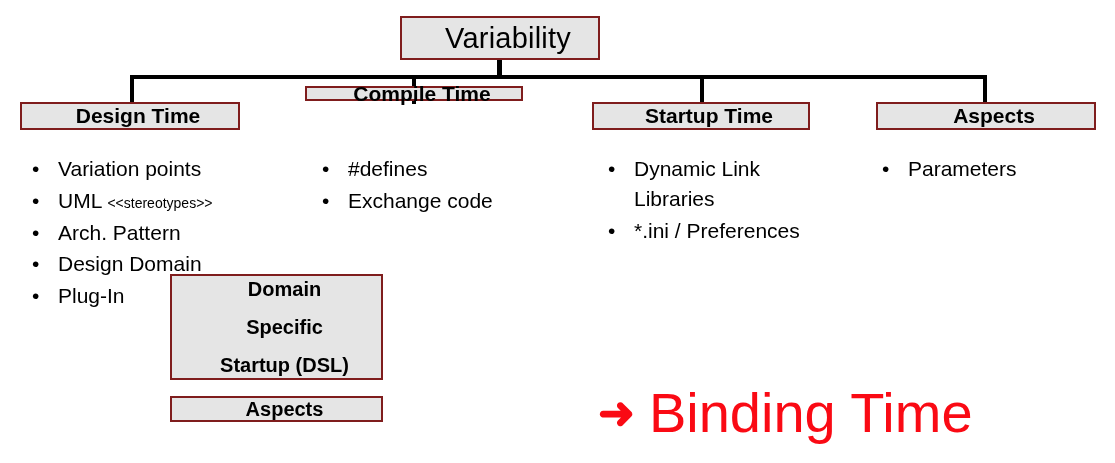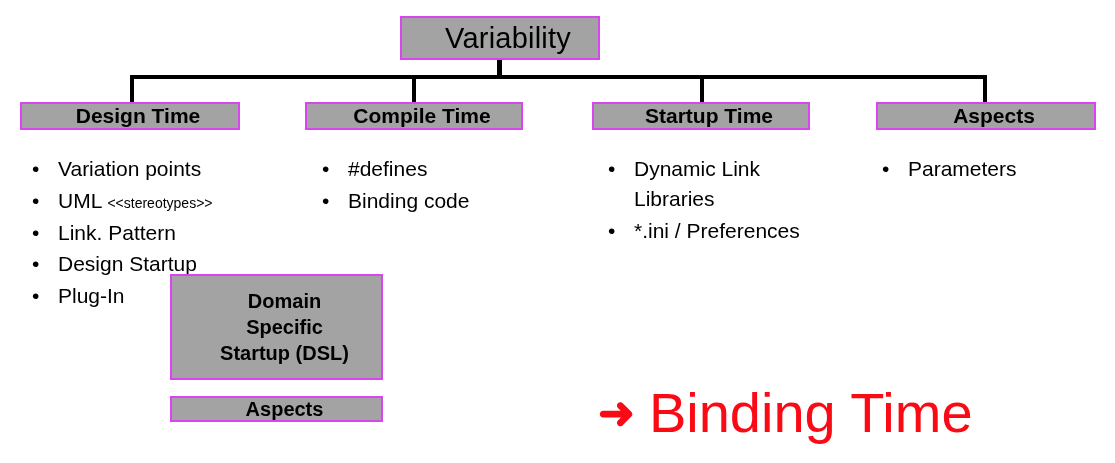--- a/index.html
+++ b/index.html
@@ -15,22 +15,22 @@
     position: relative;
     width: 1115px;
     height: 463px;
     background: #ffffff;
     overflow: hidden;
   }
 
   
   .gbox {
     position: absolute;
-    background: #a3a3a3;
-    border: 2px solid #d946ef;
+    background: #e5e5e5;
+    border: 2px solid #7f1d1d;
     box-sizing: border-box;
     display: flex;
     align-items: center;
     justify-content: center;
     text-align: center;
     color: #000000;
     padding-left: 16px;
   }
   .gbox.root {
     font-size: 29px;
@@ -115,61 +115,61 @@
   <div class="line" style="left:130px; top:75px; width:857px; height:4px;"></div>
 
   <div class="line" style="left:130px; top:75px; width:4px; height:29px;"></div>
   <div class="line" style="left:412px; top:75px; width:4px; height:29px;"></div>
   <div class="line" style="left:700px; top:75px; width:4px; height:29px;"></div>
   <div class="line" style="left:983px; top:75px; width:4px; height:29px;"></div>
 
   <div class="gbox phase" style="left:20px; top:102px; width:220px; height:28px;">
     <span>Design Time</span>
   </div>
-  <div class="gbox phase" style="left:305px; top:102px; width:218px; height:28px;">
+  <div class="gbox phase" style="left:305px; top:86px; width:218px; height:15px;">
     <span>Compile Time</span>
   </div>
   <div class="gbox phase" style="left:592px; top:102px; width:218px; height:28px;">
     <span>Startup Time</span>
   </div>
   <div class="gbox phase" style="left:876px; top:102px; width:220px; height:28px;">
     <span>Aspects</span>
   </div>
 
   <div class="collist" style="left:32px; top:154px; width:260px;">
     <div class="bullet-row">
       <span class="bullet-dot">•</span>
       <span class="bullet-text">Variation points</span>
     </div>
     <div class="bullet-row">
       <span class="bullet-dot">•</span>
       <span class="bullet-text"><span>UML </span><span class="small-tag">&lt;&lt;stereotypes&gt;&gt;</span></span>
     </div>
     <div class="bullet-row">
       <span class="bullet-dot">•</span>
-      <span class="bullet-text">Link. Pattern</span>
-    </div>
-    <div class="bullet-row">
-      <span class="bullet-dot">•</span>
-      <span class="bullet-text">Design Startup</span>
+      <span class="bullet-text">Arch. Pattern</span>
+    </div>
+    <div class="bullet-row">
+      <span class="bullet-dot">•</span>
+      <span class="bullet-text">Design Domain</span>
     </div>
     <div class="bullet-row">
       <span class="bullet-dot">•</span>
       <span class="bullet-text">Plug-In</span>
     </div>
   </div>
 
   <div class="collist" style="left:322px; top:154px; width:240px;">
     <div class="bullet-row">
       <span class="bullet-dot">•</span>
       <span class="bullet-text">#defines</span>
     </div>
     <div class="bullet-row">
       <span class="bullet-dot">•</span>
-      <span class="bullet-text">Binding code</span>
+      <span class="bullet-text">Exchange code</span>
     </div>
   </div>
 
   <div class="collist" style="left:608px; top:154px; width:265px;">
     <div class="bullet-row">
       <span class="bullet-dot">•</span>
       <span class="bullet-text">Dynamic Link
 Libraries</span>
     </div>
     <div class="bullet-row">
@@ -178,21 +178,21 @@
     </div>
   </div>
 
   <div class="collist" style="left:882px; top:154px; width:220px;">
     <div class="bullet-row">
       <span class="bullet-dot">•</span>
       <span class="bullet-text">Parameters</span>
     </div>
   </div>
 
-  <div class="gbox note" style="left:170px; top:274px; width:213px; height:106px;">
+  <div class="gbox note" style="left:170px; top:274px; width:213px; height:106px;justify-content:space-between;">
     <span class="nline">Domain</span>
     <span class="nline">Specific</span>
     <span class="nline">Startup (DSL)</span>
   </div>
 
   <div class="gbox note" style="left:170px; top:396px; width:213px; height:26px;">
     <span class="nline">Aspects</span>
   </div>
 
   <div class="callout" style="left:598px; top:385px;">

